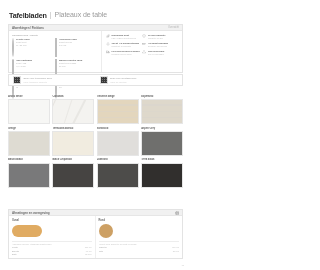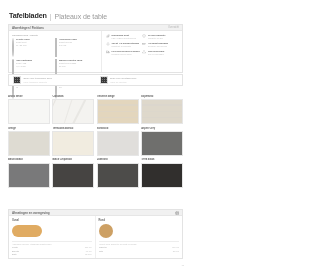--- a/index.html
+++ b/index.html
@@ -8,21 +8,21 @@
     background:#ffffff;
     font-family:"Liberation Sans", sans-serif;
     color:#3c3c3c;
     overflow:hidden;
   }
   .page{position:relative;width:191px;height:270px;box-sizing:border-box;}
 
   
   .title-row{
     position:absolute;left:9px;top:11px;
-    display:flex;align-items:flex-end;gap:2px;
+    display:flex;align-items:flex-start;gap:2px;
   }
   .title-main{font-size:7.2px;font-weight:bold;letter-spacing:-0.15px;color:#2a2a2a;}
   .title-sep{font-size:7px;color:#b9b9b9;font-weight:normal;padding:0 1px;}
   .title-sub{font-size:7px;font-weight:normal;color:#9a9a9a;letter-spacing:-0.1px;}
 
   
   .panel{
     position:absolute;left:8px;right:8px;
     border:0.6px solid #e3e3e3;background:#fff;
     box-sizing:border-box;

